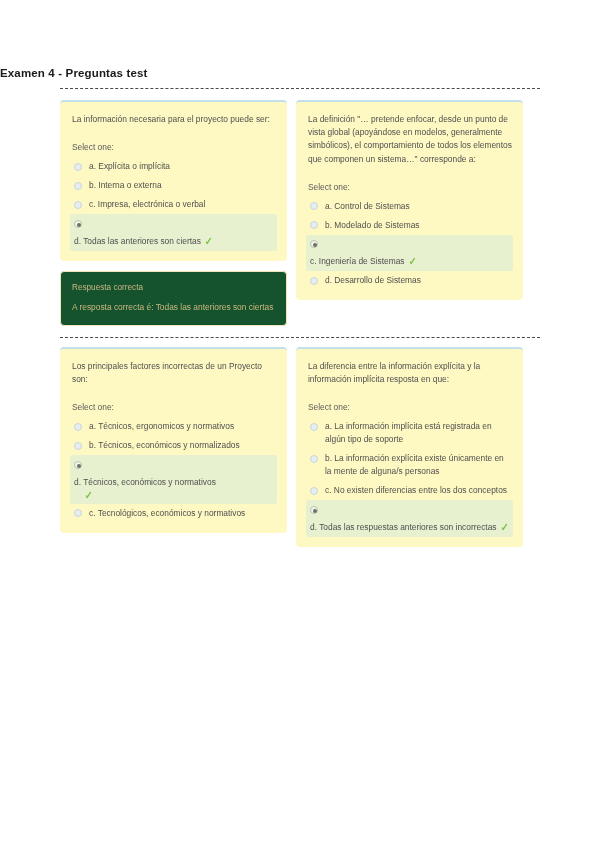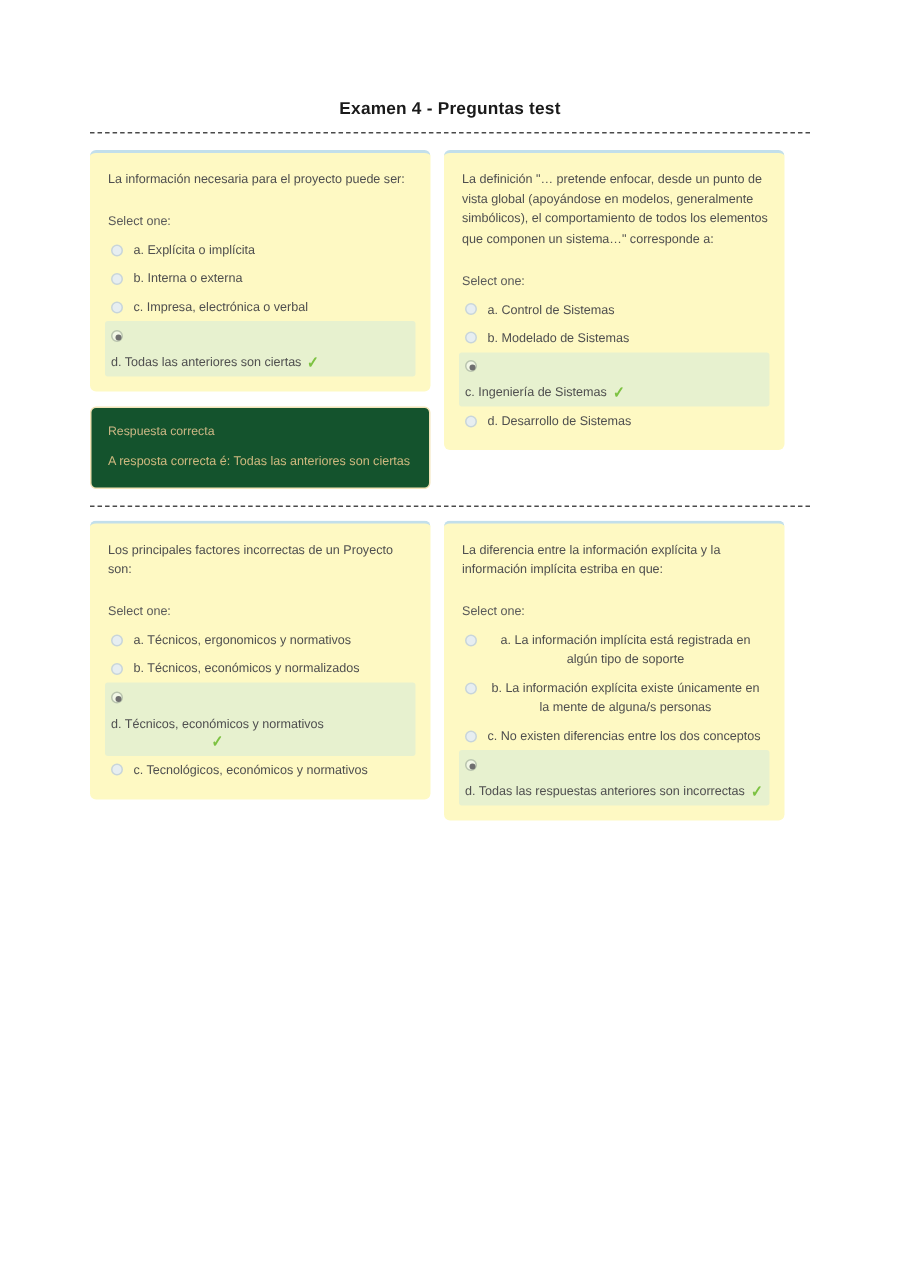--- a/index.html
+++ b/index.html
@@ -18,21 +18,20 @@
 
   .page {
     position: relative;
     width: 600px;
     height: 848px;
     padding: 0;
   }
 
   
   .doc-title {
-    text-align: center;
     font-size: 11.5px;
     font-weight: bold;
     color: #1a1a1a;
     letter-spacing: 0.15px;
     margin: 0;
     padding: 66px 0 0 0;
     line-height: 14px;
   }
 
   .hr-dashed {
@@ -86,21 +85,20 @@
 
   .option {
     display: flex;
     align-items: flex-start;
     gap: 7px;
     padding: 3px 4px 3px 4px;
     border-radius: 2px;
     font-size: 8.4px;
     line-height: 13px;
     color: #4f4f4f;
-    text-align: center;
   }
   .option.correct {
     background: #e7f1cf;
     flex-direction: column;
   }
 
   .radio {
     flex: 0 0 auto;
     width: 8px;
     height: 8px;
@@ -266,21 +264,21 @@
           <li class="option">
             <span class="radio"></span>
             <span class="option-label">c. Tecnológicos, económicos y normativos</span>
           </li>
         </ul>
       </div>
     </div>
 
     <div class="col">
       <div class="card">
-        <p class="q-text">La diferencia entre la información explícita y la información implícita estriba en que:</p>
+        <p class="q-text">La diferencia entre la información explícita y la información implícita resposta en que:</p>
         <p class="select-one">Select one:</p>
         <ul class="options">
           <li class="option">
             <span class="radio"></span>
             <span class="option-label">a. La información implícita está registrada en algún tipo de soporte</span>
           </li>
           <li class="option">
             <span class="radio"></span>
             <span class="option-label">b. La información explícita existe únicamente en la mente de alguna/s personas</span>
           </li>

